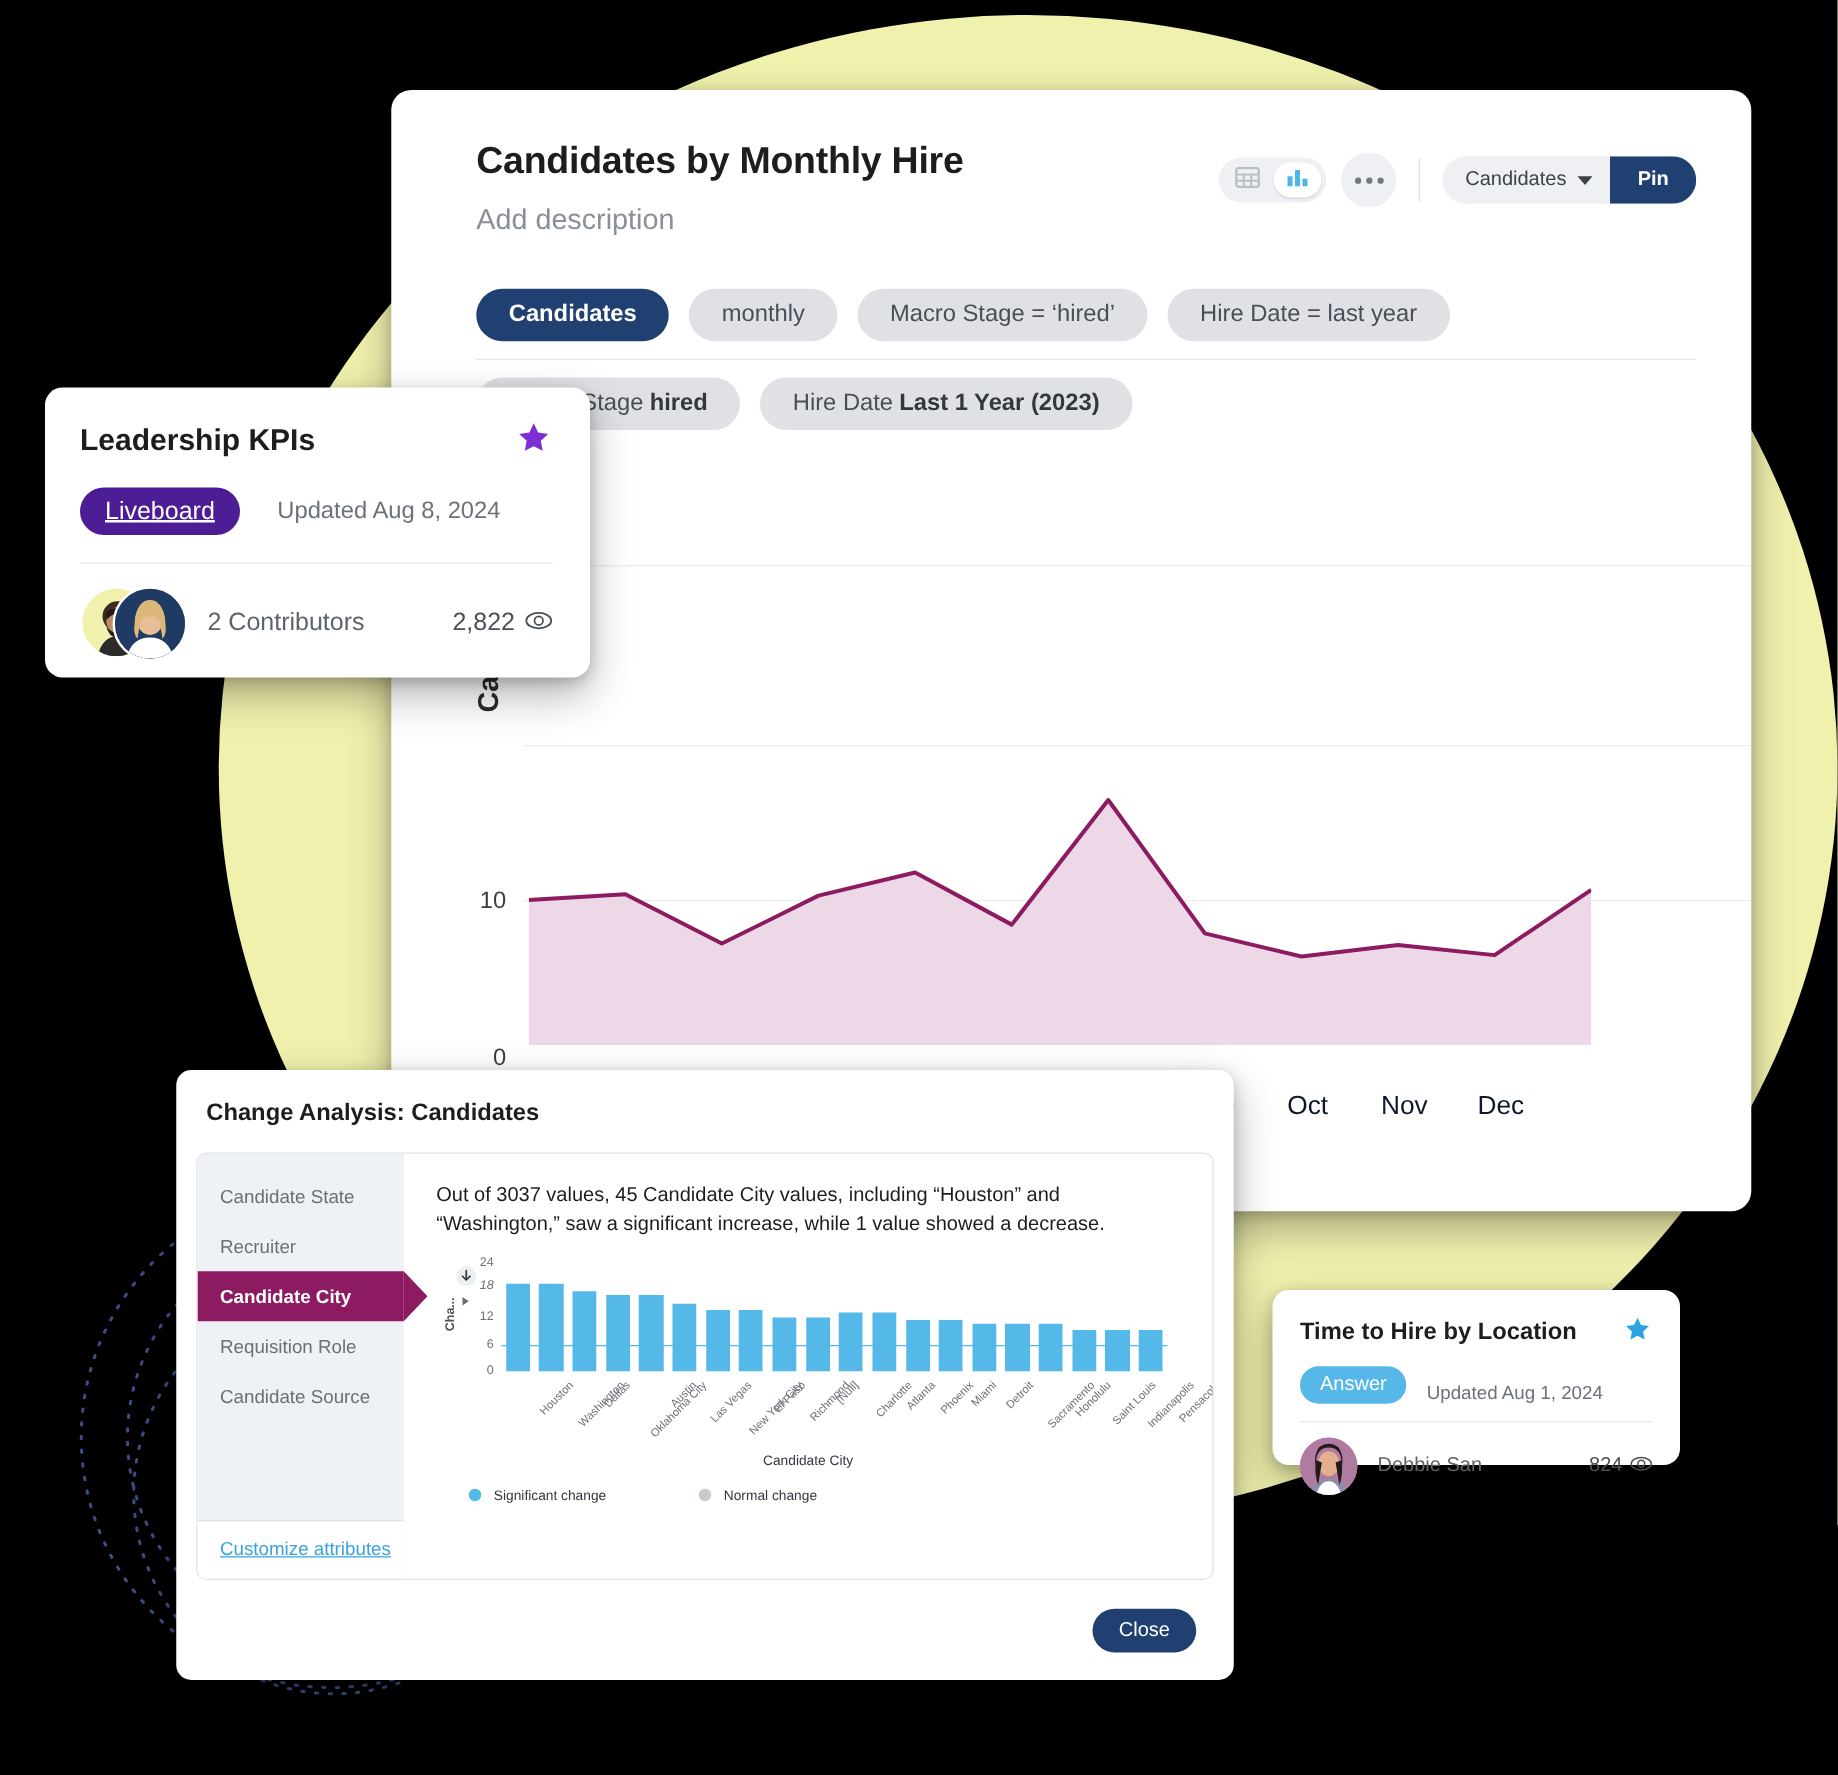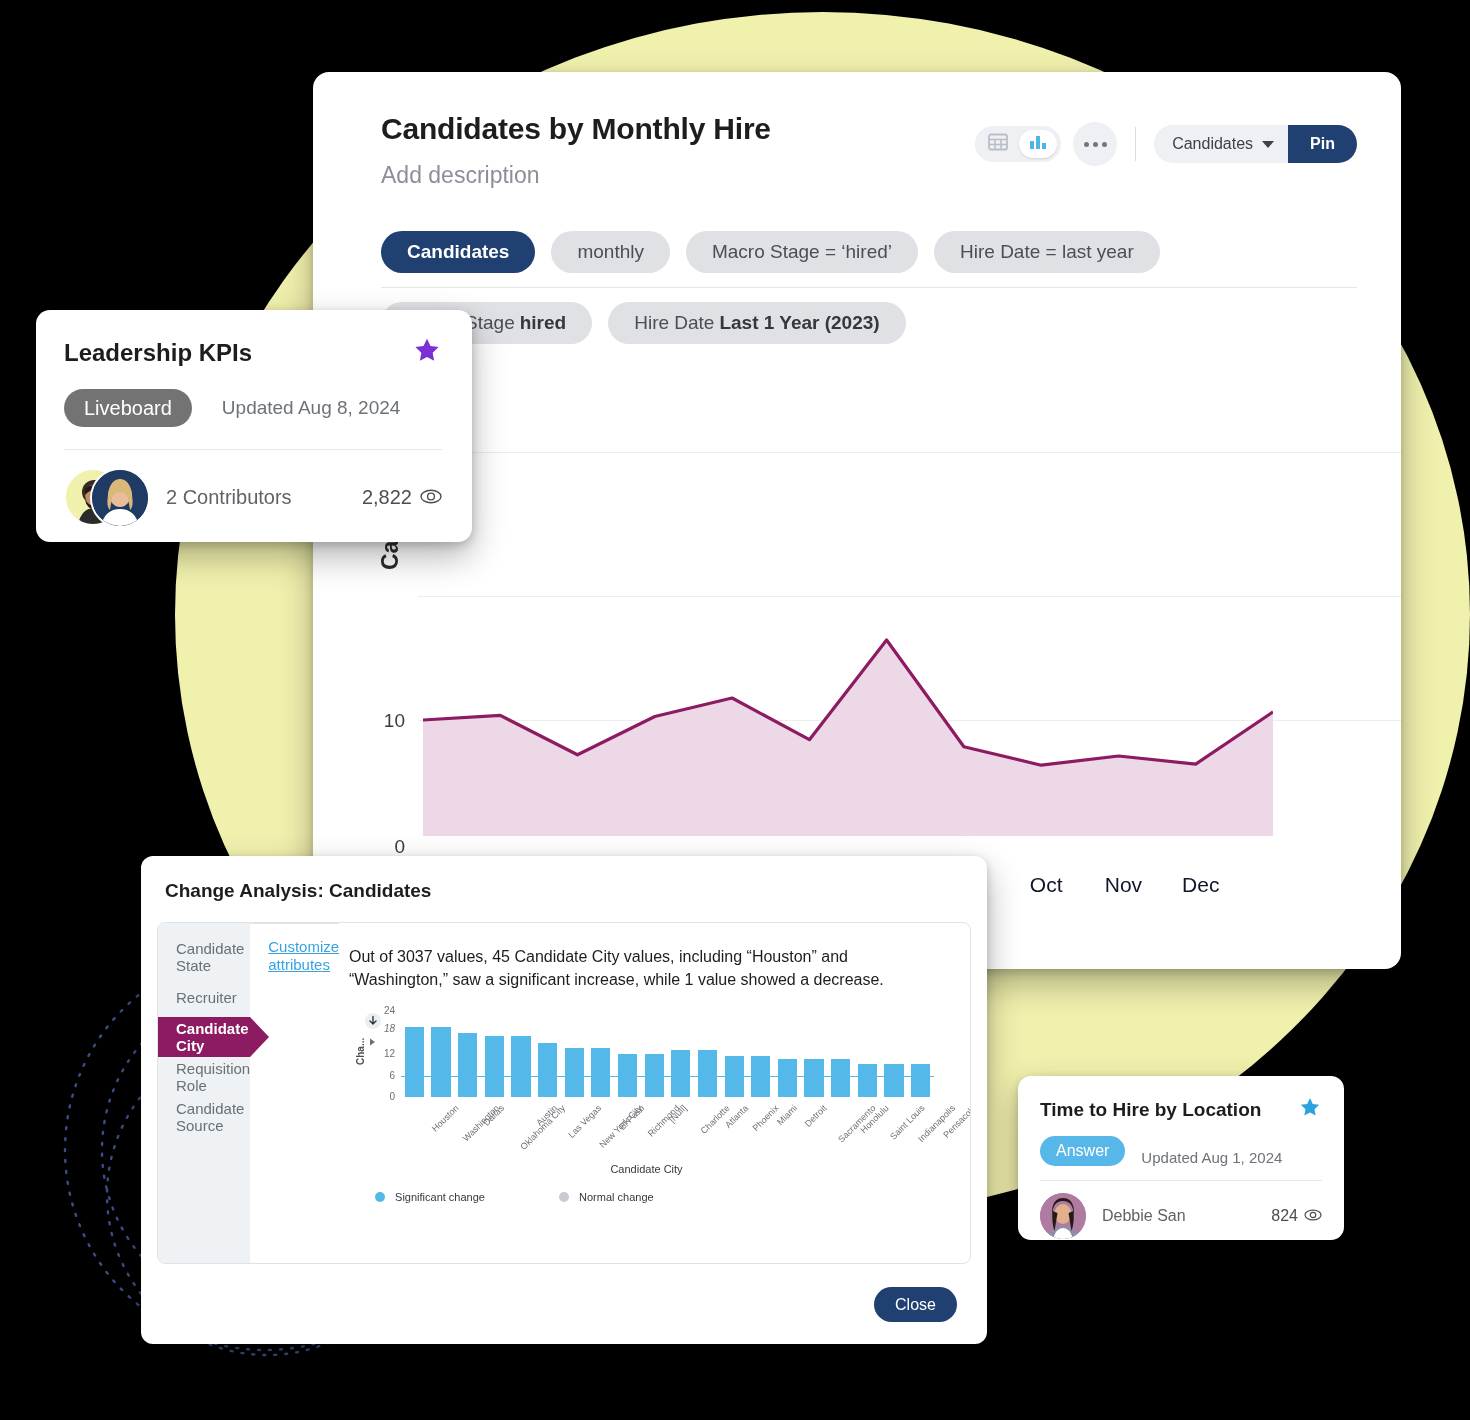--- a/index.html
+++ b/index.html
@@ -86,55 +86,55 @@
   
   .kpi-card{left:36px;top:310px;width:436px;height:232px;border-radius:14px;}
   .kpi-inner{padding:26px 30px 0 28px;}
   .kpi-title-row{display:flex;align-items:center;justify-content:space-between;}
   .kpi-title{font-size:24px;font-weight:bold;color:#1d1d1d;}
   .kpi-row2{display:flex;align-items:center;margin-top:20px;}
   .badge{
     border-radius:20px;padding:0 20px;height:38px;display:flex;align-items:center;
     color:#fff;font-size:20px;
   }
-  .badge.liveboard{background:#737373;}
+  .badge.liveboard{background:#4c1d95;text-decoration:underline;}
   .kpi-updated{font-size:19px;color:#6d7278;margin-left:30px;}
   .kpi-hr{height:1px;background:#e7e8ea;margin:22px 0 0 0;}
   .kpi-row3{display:flex;align-items:center;margin-top:18px;}
   .kpi-name{font-size:20px;color:#5e6369;margin-left:20px;}
   .kpi-count{margin-left:auto;font-size:20px;color:#4a4f55;display:flex;align-items:center;gap:8px;}
 
   
   .avatars{position:relative;width:82px;height:58px;}
   .av{position:absolute;border-radius:50%;overflow:hidden;border:2px solid #fff;}
   .av1{left:0;top:0;width:54px;height:54px;background:#f1f1ae;}
   .av2{left:26px;top:0;width:56px;height:56px;background:#1f3a63;}
 
   
-  .tth-card{left:1018px;top:1032px;width:326px;height:164px;border-radius:13px;margin-top:44px;}
+  .tth-card{left:1018px;top:1032px;width:326px;height:140px;border-radius:13px;}
   .tth-inner{padding:20px 22px 0 22px;}
   .tth-title{font-size:19px;font-weight:bold;color:#1d1d1d;}
   .tth-row2{display:flex;align-items:flex-end;margin-top:13px;}
   .tth-badge{border-radius:16px;padding:0 16px;height:30px;display:flex;align-items:center;color:#fff;font-size:16px;background:#57b7e8;}
   .tth-updated{font-size:15px;color:#6d7278;margin-left:16px;}
   .tth-hr{height:1px;background:#e7e8ea;margin-top:14px;}
   .tth-row3{display:flex;align-items:center;margin-top:12px;}
   .tth-name{font-size:16px;color:#5e6369;margin-left:16px;}
   .tth-count{margin-left:auto;font-size:16px;color:#4a4f55;display:flex;align-items:center;gap:6px;}
   .tth-av{width:46px;height:46px;border-radius:50%;overflow:hidden;background:#b07ba0;}
 
   
   .ca-card{left:141px;top:856px;width:846px;height:488px;border-radius:12px;}
   .ca-title{font-size:19px;font-weight:bold;color:#1d1d1d;padding:24px 0 0 24px;}
   .ca-body{
     position:absolute;left:157px;top:922px;width:814px;height:342px;
     border:1px solid #dfe3e8;border-radius:8px;box-sizing:border-box;background:#fff;
     display:flex;overflow:hidden;
   }
-  .ca-side{width:165px;background:#eef2f5;display:flex;flex-direction:row;}
+  .ca-side{width:165px;background:#eef2f5;display:flex;flex-direction:column;}
   .ca-side-list{flex:1;padding-top:14px;}
   .ca-item{
     height:40px;display:flex;align-items:center;padding-left:18px;
     font-size:15px;color:#6b7076;position:relative;
   }
   .ca-item.active{background:#8d1b61;color:#fff;font-weight:bold;}
   .ca-item.active::after{
     content:"";position:absolute;right:-19px;top:0;width:0;height:0;
     border-top:20px solid transparent;border-bottom:20px solid transparent;border-left:19px solid #8d1b61;
   }

